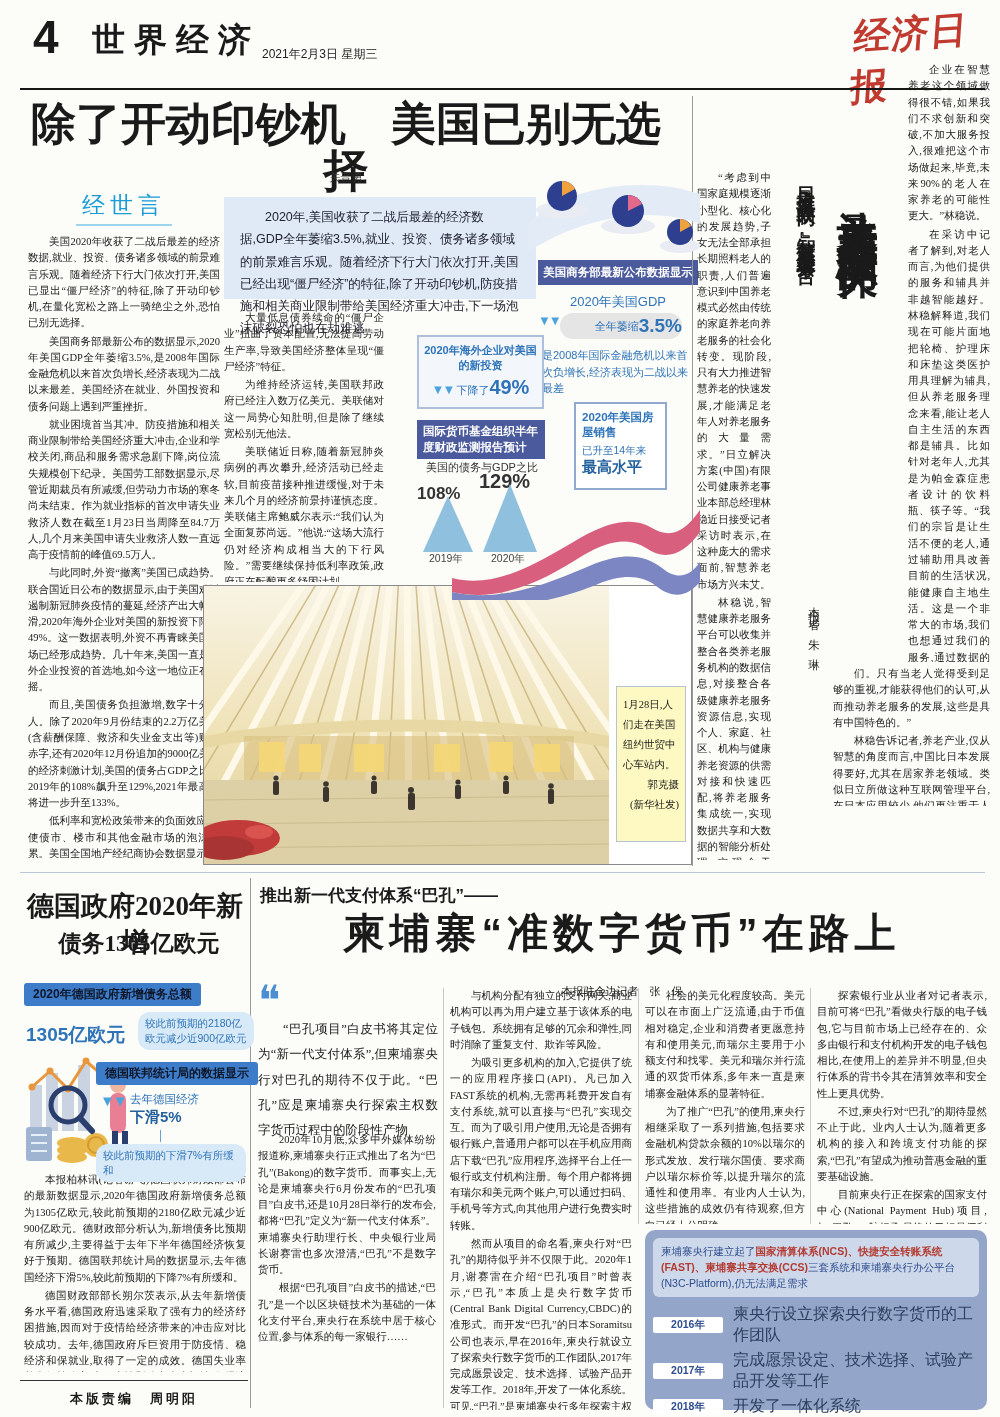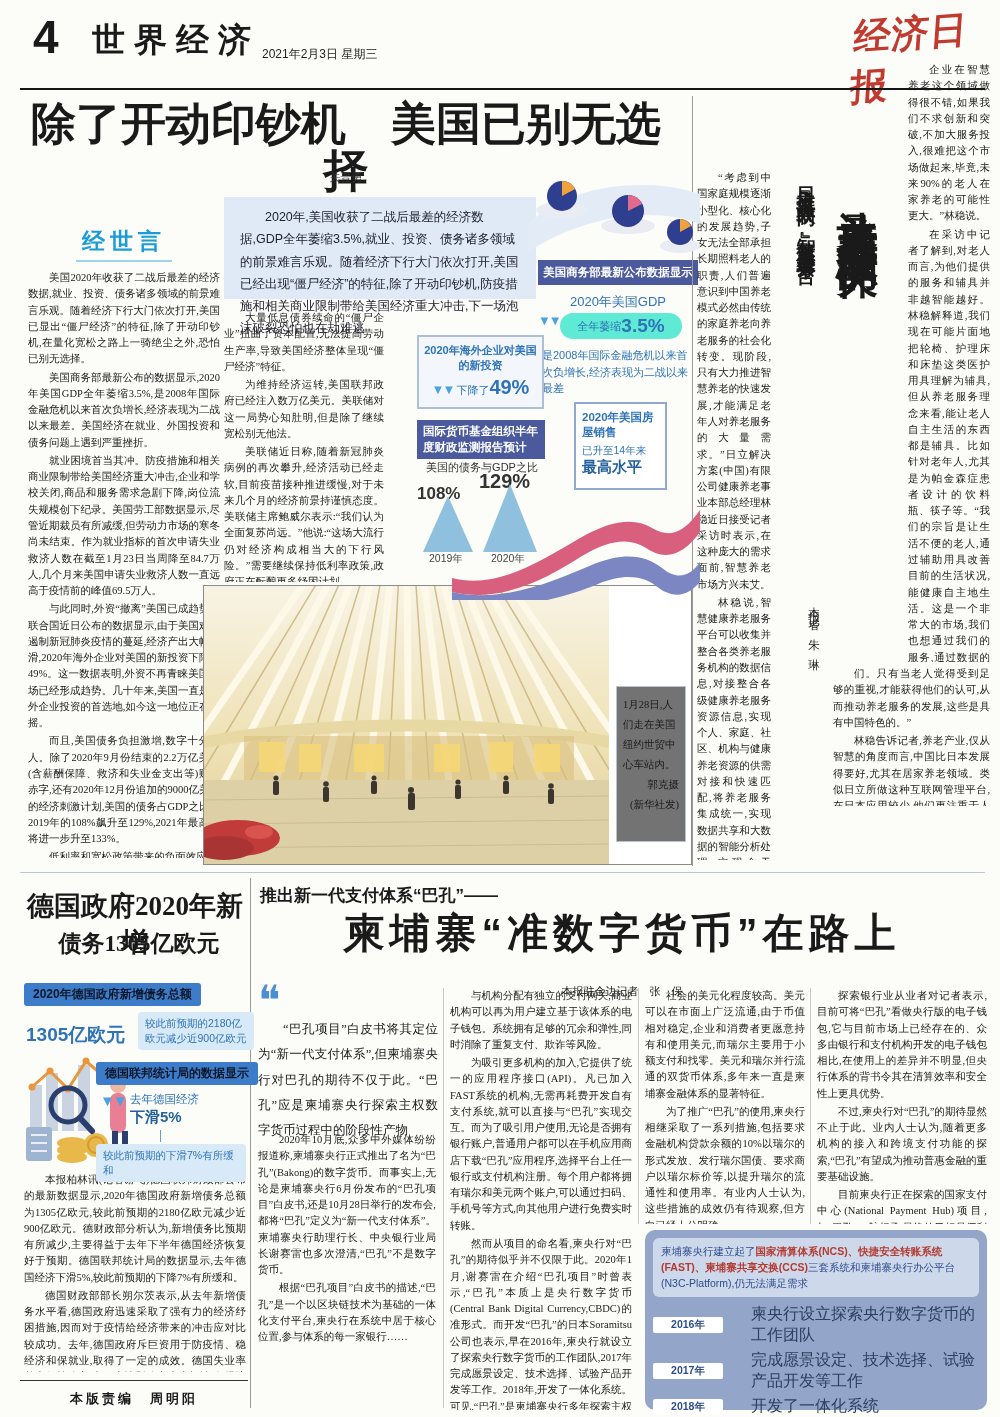--- a/index.html
+++ b/index.html
@@ -15,22 +15,22 @@
   .sectitle{left:92px;top:18px;font-size:33px;font-weight:900;letter-spacing:9px;}
   .pagedate{left:262px;top:46px;font-size:12px;color:#222;}
   .masthead{left:852px;top:8px;width:140px;font-size:37px;font-weight:700;color:#c13a30;
             transform:rotate(-4deg) skewX(-8deg);letter-spacing:1px;}
   .hrule{left:20px;top:88px;width:965px;height:2px;background:#151515;}
   
   .us-headline{left:18px;top:100px;width:656px;text-align:center;font-size:45px;font-weight:900;line-height:1.05;}
   .us-byline{left:18px;top:170px;width:656px;text-align:center;font-size:11px;color:#333;}
   .jsy{left:28px;top:190px;width:192px;height:668px;font-size:10.5px;}
   .jsy-label{display:block;text-align:center;margin-bottom:8px;}
-  .jsy-label span{display:inline-block;font-size:23px;font-weight:700;color:#1b9cd6;letter-spacing:5px;
-                  border-bottom:2px solid #9ed3ef;padding:0 6px 3px;margin-top:36px;}
+  .jsy-label span{display:inline-block;font-size:23px;font-weight:400;color:#1b9cd6;letter-spacing:5px;
+                  border-bottom:2px solid #9ed3ef;padding:0 6px 3px;}
   .lede{left:224px;top:197px;width:312px;height:102px;background:#dfeaf6;padding:9px 16px;
         font-size:12.5px;line-height:1.78;text-indent:2em;color:#223;box-sizing:border-box;}
   .midcol{left:224px;top:310px;width:160px;height:272px;font-size:10.5px;}
   
   .fdi-box{left:417px;top:335px;width:127px;height:74px;border:2px solid #aebfd9;background:#f3f7fc;
            box-sizing:border-box;text-align:center;padding-top:6px;}
   .fdi-title{font-size:11px;font-weight:700;color:#2f74b8;line-height:1.35;}
   .fdi-row{font-size:11px;color:#2f74b8;margin-top:3px;}
   .fdi-val{font-size:20px;font-weight:700;}
   .arrowdn{color:#4aa3dd;font-size:13px;letter-spacing:-2px;}
@@ -42,33 +42,33 @@
   .tri1{left:6px;bottom:14px;border-left-width:25px;border-right-width:25px;border-bottom:56px solid #8fc0de;}
   .tri2{left:66px;bottom:14px;border-left-width:27px;border-right-width:27px;border-bottom:68px solid #8fc0de;}
   .trilabel{position:absolute;font-weight:700;color:#333;font-family:"Liberation Sans",sans-serif;}
   .pct1{left:0;top:8px;font-size:17px;}
   .pct2{left:62px;top:-6px;font-size:20px;}
   .yr{position:absolute;bottom:0;font-size:10.5px;color:#444;}
   .yr1{left:12px;} .yr2{left:74px;}
   .com-banner{left:538px;top:260px;width:160px;background:#4a5a9c;color:#fff;font-size:11.5px;font-weight:700;
               text-align:center;padding:5px 2px;box-sizing:border-box;}
   .gdp-title{left:538px;top:293px;width:160px;text-align:center;font-size:13px;color:#2f74b8;}
-  .gdp-pill{left:560px;top:313px;width:122px;height:26px;background:#5eead4;border-radius:13px;
-            display:flex;align-items:center;justify-content:center;color:#2f74b8;}
+  .gdp-pill{left:560px;top:313px;width:122px;height:26px;background:#e5e5e5;border-radius:13px;
+            display:flex;align-items:center;justify-content:flex-end;color:#2f74b8;}
   .gdp-pill .pre{font-size:11px;} .gdp-pill .val{font-size:19px;font-weight:700;}
   .gdp-arrow{left:538px;top:313px;}
   .gdp-note{left:542px;top:347px;width:154px;font-size:11px;color:#2f74b8;line-height:1.5;}
   .house-box{left:574px;top:402px;width:93px;height:88px;border:2px solid #91a9cf;background:#fff;
              box-sizing:border-box;padding:6px;z-index:3;}
   .house-title{font-size:11.5px;font-weight:700;color:#2f74b8;line-height:1.3;}
   .house-note{font-size:10.5px;color:#2f74b8;margin-top:4px;}
   .house-val{font-size:15px;font-weight:800;color:#24619d;}
   
   .photo-frame{left:203px;top:585px;width:489px;height:280px;border:1px solid #8a8a8a;box-sizing:border-box;background:#fff;}
-  .caption{position:absolute;left:412px;top:100px;width:70px;height:156px;border:1px solid #b9c3cf;background:#737373;
+  .caption{position:absolute;left:412px;top:100px;width:70px;height:156px;border:1px solid #b9c3cf;background:#fef9c3;
            font-size:10.5px;line-height:1.9;padding:8px 6px;box-sizing:border-box;}
   .caption .cred{text-align:right;display:block;}
   
   .vrule{width:1px;background:#9a9a9a;}
   .hit-p1{left:697px;top:62px;width:162px;height:106px;font-size:10.5px;}
   .hit-colA{left:697px;top:170px;width:74px;height:690px;font-size:10.5px;}
   .hit-kicker{left:793px;top:172px;height:570px;writing-mode:vertical-rl;text-orientation:upright;
               font-size:19px;font-weight:700;letter-spacing:3px;}
   .hit-vhead{left:831px;top:178px;height:600px;writing-mode:vertical-rl;text-orientation:upright;
              font-size:41px;font-weight:900;letter-spacing:4px;}
@@ -78,21 +78,21 @@
   .hit-bottom{left:833px;top:666px;width:157px;height:140px;font-size:10.5px;}
   .badge{left:846px;top:812px;background:#e0f1fb;color:#2aa4dc;font-size:24px;font-weight:900;
          letter-spacing:2px;padding:3px 10px;}
   .secrule{left:20px;top:872px;width:965px;height:1px;background:#b8c6d6;}
   
   .de-h1{left:24px;top:888px;width:222px;text-align:center;font-size:27px;font-weight:800;}
   .de-h2{left:28px;top:928px;width:222px;text-align:center;font-size:23px;font-weight:800;}
   .de-banner{background:#3d7cc9;color:#0f172a;font-size:12px;font-weight:700;padding:3px 9px;border-radius:3px;}
   .de-banner1{left:24px;top:983px;}
   .de-big{left:26px;top:1022px;font-size:19px;font-weight:700;color:#2f74b8;font-family:"Liberation Sans",sans-serif;}
-  .de-chip{background:#d8eaf8;color:#2f74b8;font-size:10.5px;line-height:1.45;padding:4px 7px;border-radius:4px;}
+  .de-chip{background:#d8eaf8;color:#2f74b8;font-size:10.5px;line-height:1.45;padding:4px 7px;border-radius:12px;}
   .de-chip1{left:138px;top:1012px;width:102px;}
   .de-banner2{left:96px;top:1062px;}
   .de-arrow{left:100px;top:1092px;font-size:15px;}
   .de-statlbl{left:130px;top:1092px;font-size:11.5px;color:#2f74b8;}
   .de-statval{left:130px;top:1108px;font-size:15px;font-weight:800;color:#24619d;font-family:"Liberation Sans",sans-serif;}
   .de-conn{left:160px;top:1130px;height:12px;border-left:1px solid #6aa0d0;}
   .de-chip2{left:96px;top:1144px;width:150px;box-sizing:border-box;}
   .de-body{left:24px;top:1172px;width:222px;height:200px;font-size:10.5px;}
   .de-footrule{left:20px;top:1380px;width:228px;height:1px;background:#333;}
   .de-footer{left:20px;top:1390px;width:228px;text-align:center;font-size:13px;font-weight:700;letter-spacing:3px;}
@@ -110,21 +110,21 @@
   .kh-c4{left:817px;top:988px;width:170px;height:236px;}
   .colrule{width:1px;background:#c9c9c9;}
   
   .tlbox{left:645px;top:1230px;width:342px;height:180px;background:#93a6c9;border-radius:10px;
          padding:8px;box-sizing:border-box;font-family:"Liberation Sans",sans-serif;}
   .tlhead{background:#cdd8ea;border-radius:6px;padding:6px 8px;font-size:10.5px;line-height:1.5;color:#2e4d8e;}
   .tlhead .red{color:#b43b32;font-weight:700;}
   .tlrows{margin-top:7px;position:relative;}
   .tlrow{display:flex;align-items:center;margin-bottom:4px;}
   .tlyear{background:#fff;color:#2e4d8e;font-weight:700;font-size:10.5px;width:66px;text-align:center;
-          padding:1px 2px;border-radius:2px;margin-right:28px;flex:none;}
+          padding:1px 2px;border-radius:2px;margin-right:10px;flex:none;}
   .tlevent{font-size:16px;color:#2e4060;}
   .tlmag{position:absolute;right:-2px;bottom:-6px;}
   .ill{z-index:1;} .over{z-index:2;}
 </style>
 </head>
 <body>
 
 <div id="page">
 
   <div class="abs pagenum sans">4</div>

